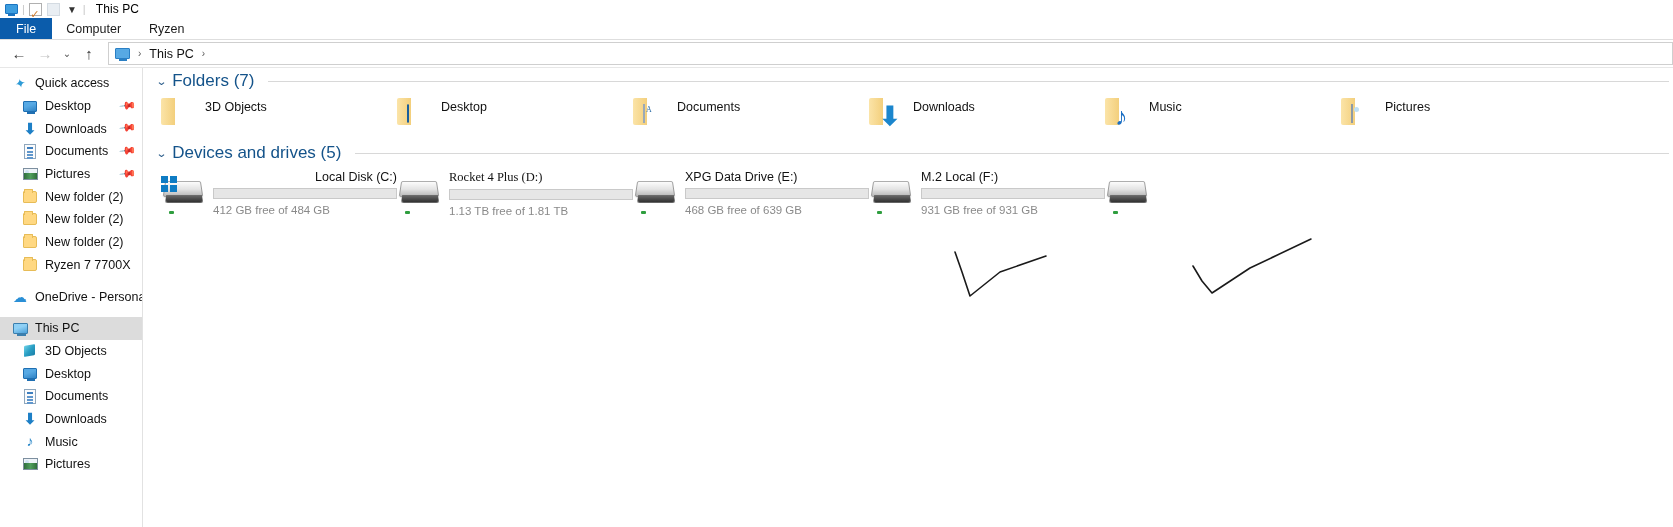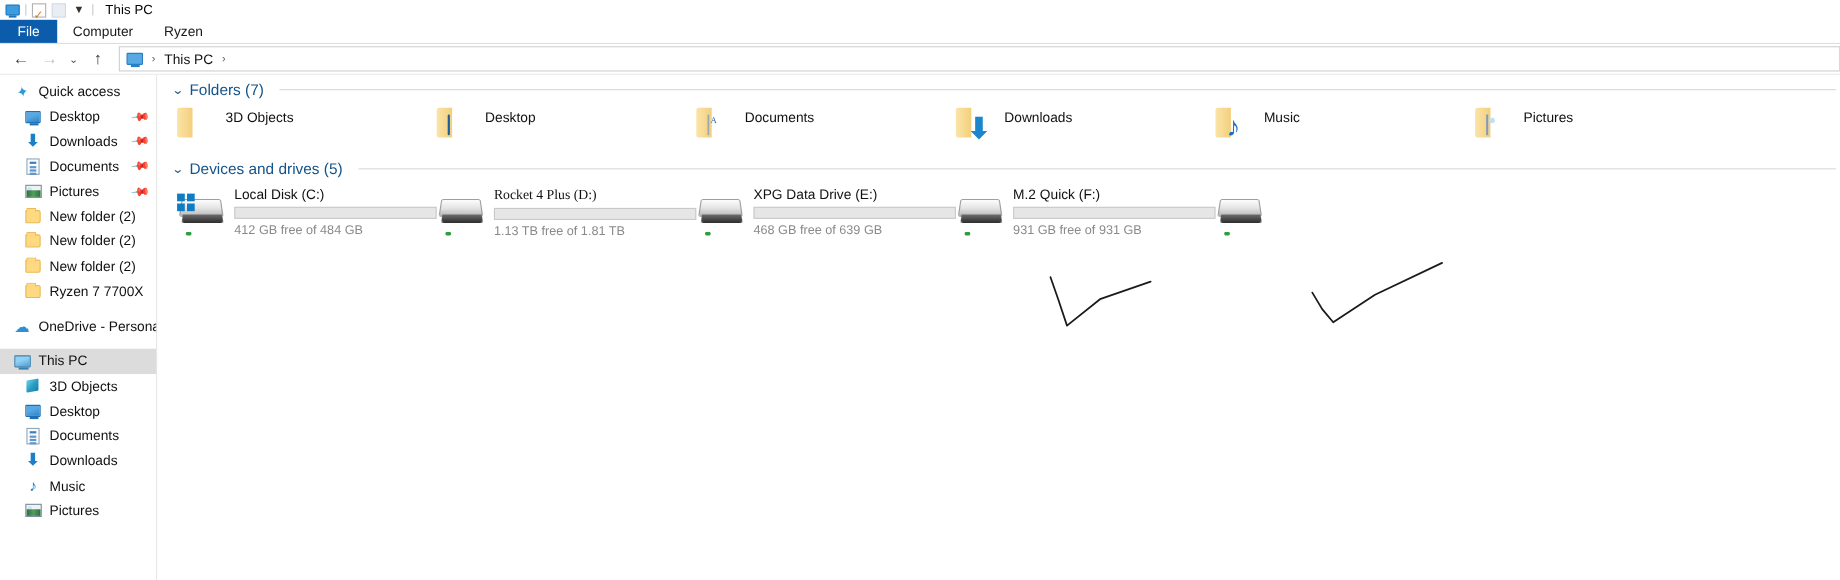--- a/index.html
+++ b/index.html
@@ -139,21 +139,21 @@
   }
   .ic-music { color: #1b7fc4; font-size: 14px; line-height: 13px; }
 
   
   .content { flex: 1; background: #ffffff; position: relative; overflow: hidden; padding-left: 8px; }
 
   .group-header {
     display: flex; align-items: center; gap: 6px; height: 26px; padding-left: 6px;
   }
   .chev { color: #2a5c8a; font-size: 11px; transform: scaleX(1.25); }
-  .group-title { font-size: 14px; color: #14538a; white-space: nowrap; }
+  .group-title { font-size: 17px; color: #14538a; white-space: nowrap; }
   .group-rule { flex: 1; height: 1px; background: #d8d8d8; margin-left: 8px; margin-right: 4px; }
 
   
   .tiles { display: flex; padding-left: 10px; }
   .tile { width: 236px; display: flex; align-items: flex-start; gap: 10px; padding-top: 2px; }
   .tile-label { font-size: 12.5px; color: #111; padding-top: 4px; white-space: nowrap; }
 
   .bigfolder {
     width: 34px; height: 30px; position: relative; flex: 0 0 34px;
   }
@@ -463,21 +463,21 @@
             <span class="hdd"></span>
             <span class="hdd-led"></span>
             <span class="win-logo">
               <span></span>
               <span></span>
               <span></span>
               <span></span>
             </span>
           </span>
           <span class="drive-info">
-            <span class="drive-name" style="display: block;">Local Disk (C:)</span>
+            <span class="drive-name" style="display: block; text-align: right;">Local Disk (C:)</span>
             <span class="bar-track" style="display: block;"><span class="bar-fill" style="width:15%;background:#1e9ad6;"></span></span>
             <span class="drive-free" style="display: block;">412 GB free of 484 GB</span>
           </span>
         </div>
         <div class="drive">
           <span class="drive-ico">
             <span class="hdd"></span>
             <span class="hdd-led"></span>
           </span>
           <span class="drive-info">
@@ -496,21 +496,21 @@
             <span class="bar-track" style="display: block;"><span class="bar-fill" style="width:0%;background:#1e9ad6;"></span></span>
             <span class="drive-free" style="display: block;">468 GB free of 639 GB</span>
           </span>
         </div>
         <div class="drive">
           <span class="drive-ico">
             <span class="hdd"></span>
             <span class="hdd-led"></span>
           </span>
           <span class="drive-info">
-            <span class="drive-name" style="display: block;">M.2 Quick (F:)</span>
+            <span class="drive-name" style="display: block;">M.2 Local (F:)</span>
             <span class="bar-track" style="display: block;"><span class="bar-fill" style="width:0%;background:#1e9ad6;"></span></span>
             <span class="drive-free" style="display: block;">931 GB free of 931 GB</span>
           </span>
         </div>
         <div class="drive">
           <span class="drive-ico">
             <span class="hdd"></span>
             <span class="hdd-led"></span>
           </span>
         </div>

